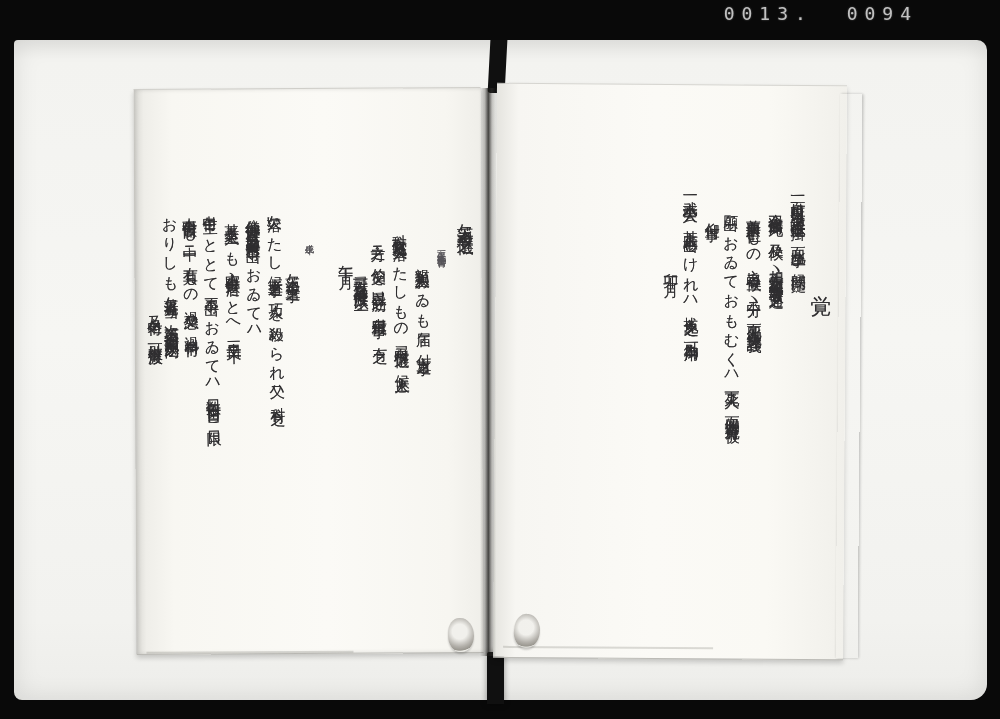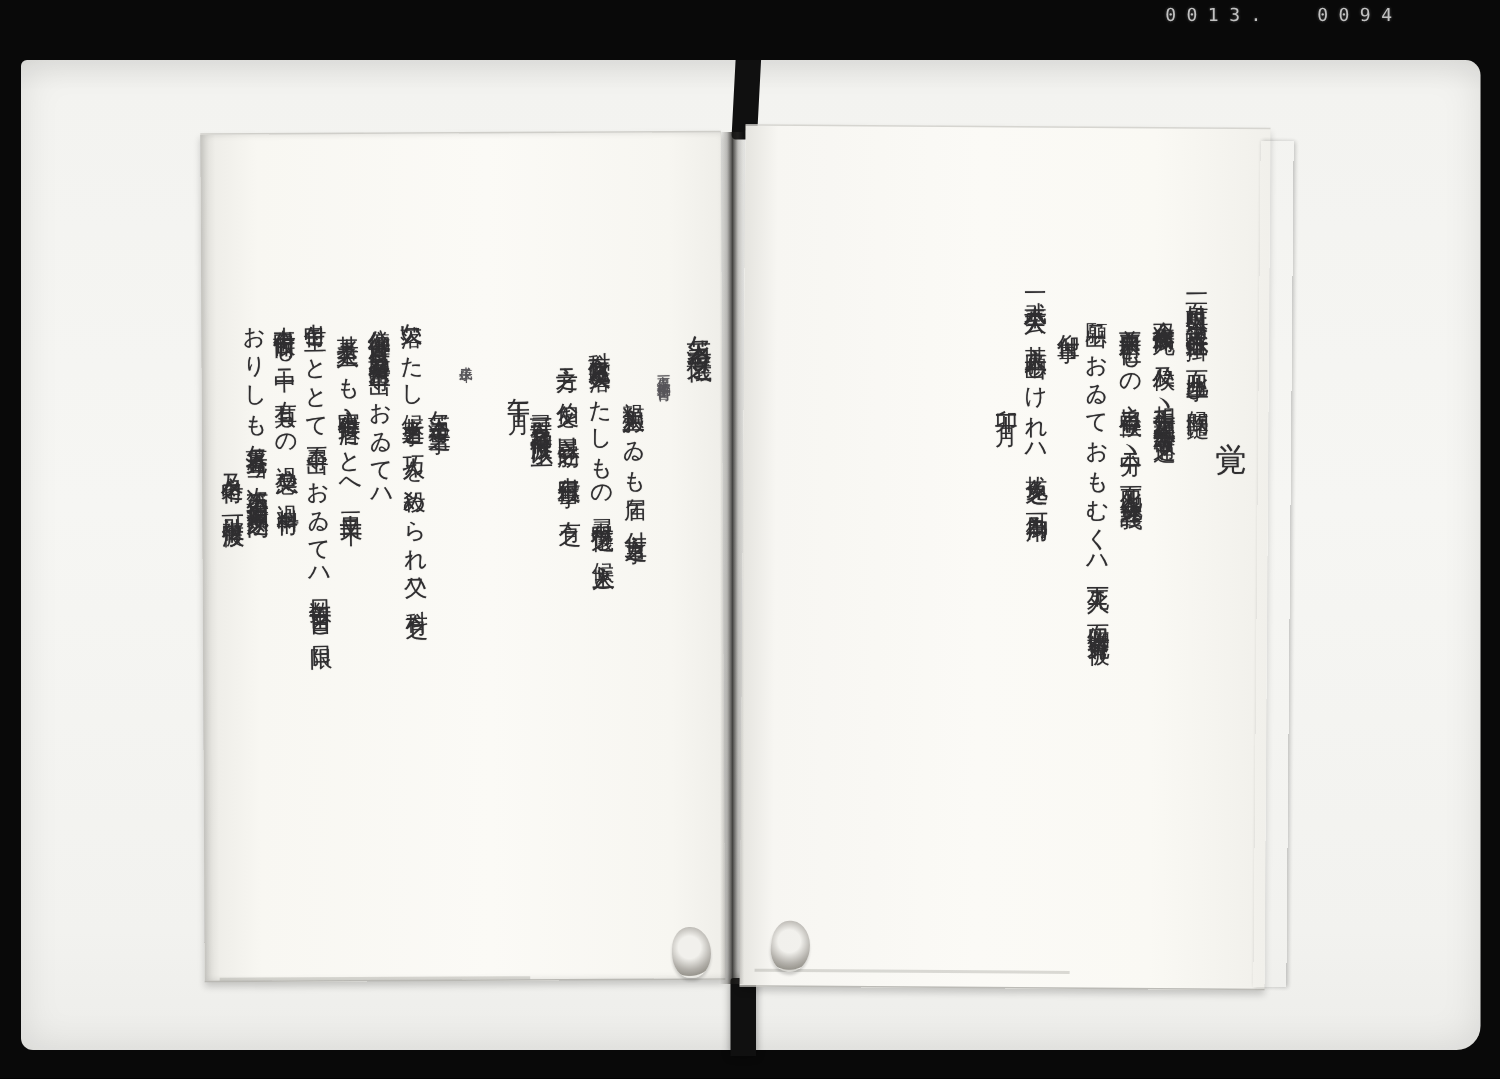--- a/index.html
+++ b/index.html
@@ -3,24 +3,24 @@
 <meta charset="utf-8">
 <style>
   html,body{margin:0;padding:0;background:#000;}
   .stage{
     position:relative;width:1000px;height:719px;overflow:hidden;
     background:var(--background,#090909);
     font-family:"DejaVu Serif","Liberation Serif",serif;
   }
   
   .counter{
-    position:absolute;top:3px;right:65px;
+    position:absolute;top:3px;right:82px;
     color:var(--counter,#d2d2d2);
     font-family:"DejaVu Sans Mono","Liberation Mono",monospace;
-    font-size:12px;letter-spacing:7px;word-spacing:16px;opacity:.92;
+    font-size:18px;letter-spacing:7px;word-spacing:16px;opacity:.92;
     text-shadow:0 0 2px rgba(255,255,255,.35);
   }
   
   .board{
     position:absolute;left:14px;top:40px;width:973px;height:660px;
     background:linear-gradient(180deg,#e9e9e6 0,#f3f3f0 20px,#f6f6f3 45%,#f2f2ef 88%,#ededEA 100%);
     border-radius:4px 10px 16px 8px;
     box-shadow:inset 0 0 26px rgba(0,0,0,.10);
   }
   

